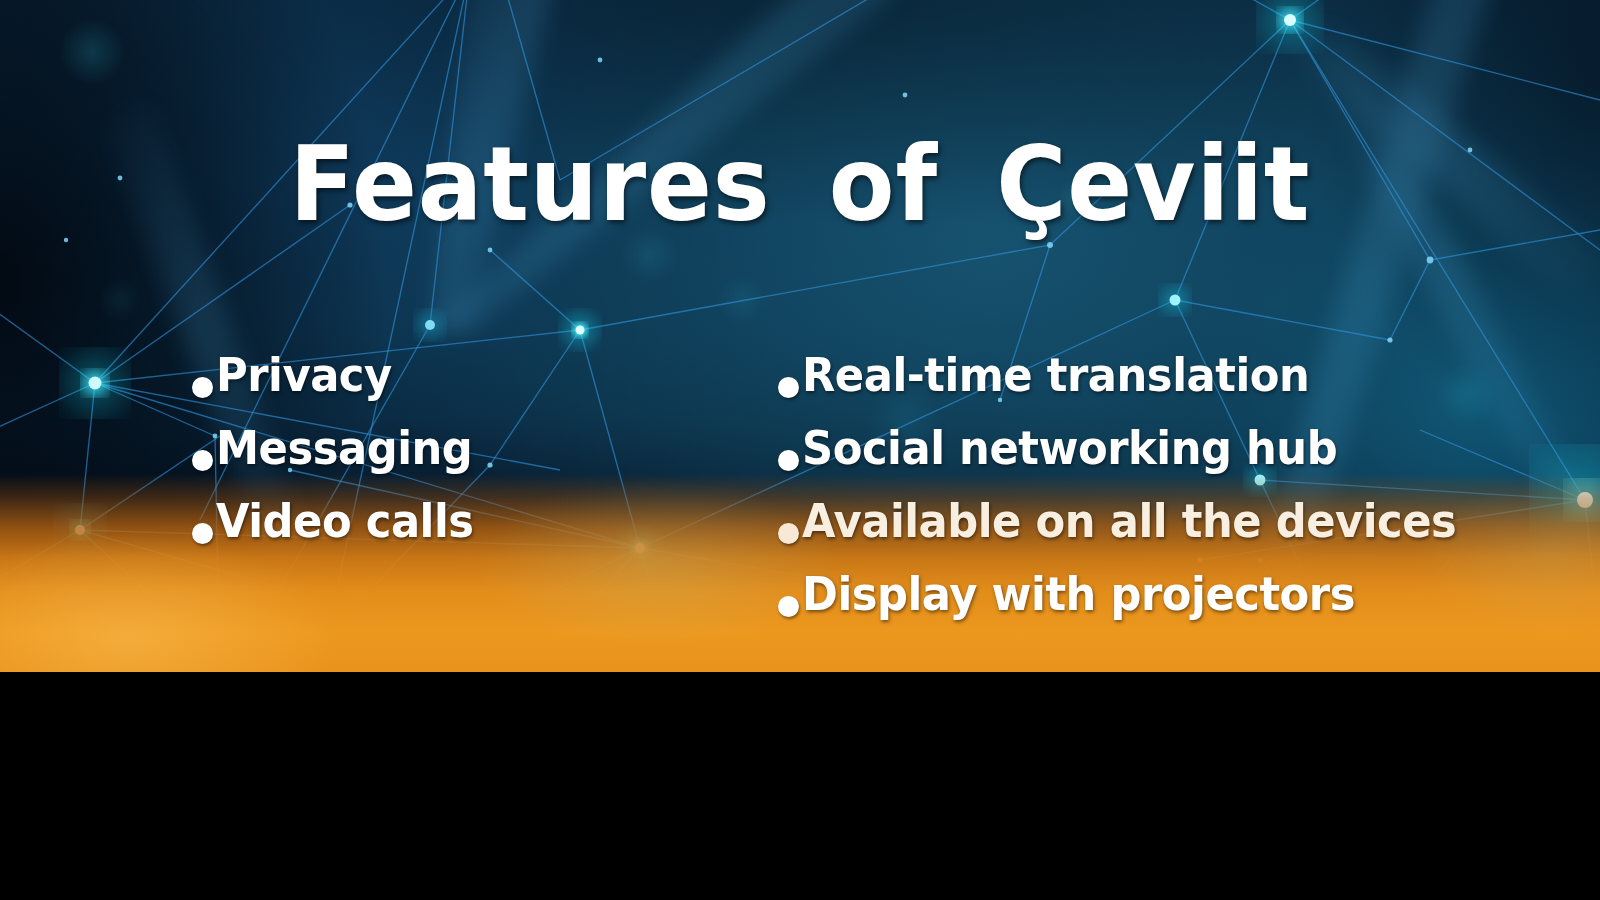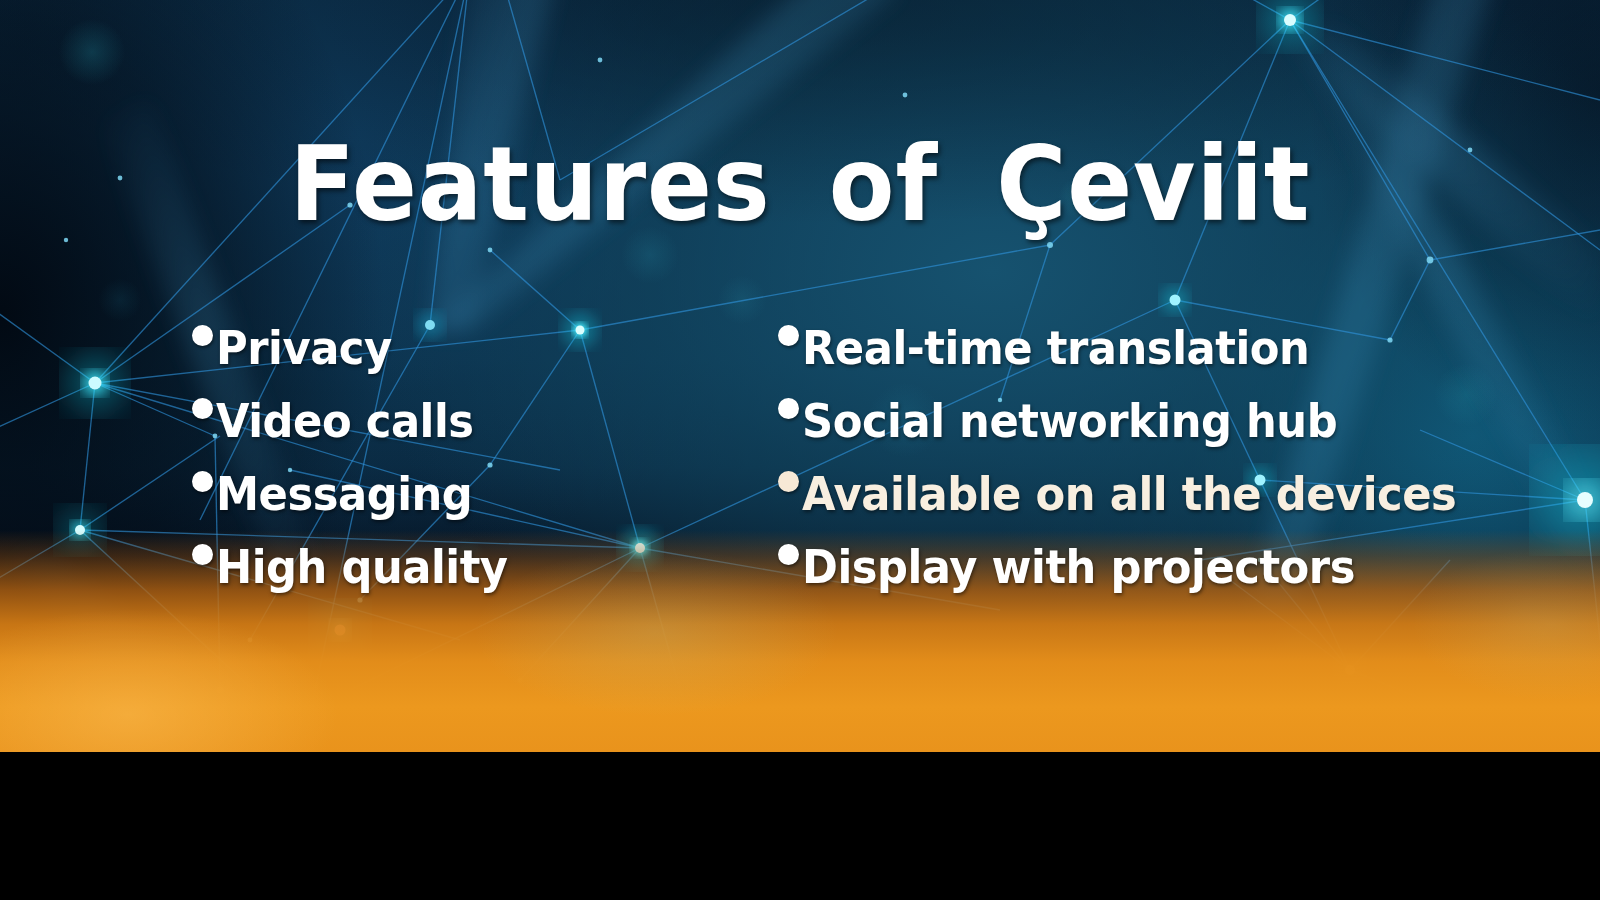--- a/index.html
+++ b/index.html
@@ -3,21 +3,21 @@
 <meta charset="utf-8">
 <style>
   html, body {
     margin: 0;
     padding: 0;
     background: #000;
   }
   #slide {
     position: relative;
     width: 1600px;
-    height: 752px;
+    height: 672px;
     overflow: hidden;
     font-family: "Liberation Sans", sans-serif;
     background: #ec4899;
   }
 
   
   .bg-layer {
     position: absolute;
     inset: 0;
     pointer-events: none;
@@ -99,21 +99,21 @@
 
   .col {
     position: absolute;
     top: 325px;
   }
   #col-left  { left: 192px; }
   #col-right { left: 778px; }
 
   .bullet-row {
     display: flex;
-    align-items: flex-start;
+    align-items: flex-end;
     height: 73px;
     white-space: nowrap;
   }
   .bullet-dot {
     flex: 0 0 auto;
     width: 21px;
     height: 21px;
     border-radius: 50%;
     background: #ffffff;
     margin-right: 3px;
@@ -354,32 +354,28 @@
 
     <div class="col" id="col-left">
 
       <div class="bullet-row">
         <span class="bullet-dot"></span>
         <span class="bullet-text">Privacy</span>
       </div>
 
       <div class="bullet-row">
         <span class="bullet-dot"></span>
+        <span class="bullet-text">Messaging</span>
+      </div>
+
+      <div class="bullet-row">
+        <span class="bullet-dot"></span>
         <span class="bullet-text">Video calls</span>
       </div>
 
-      <div class="bullet-row">
-        <span class="bullet-dot"></span>
-        <span class="bullet-text">Messaging</span>
-      </div>
-
-      <div class="bullet-row">
-        <span class="bullet-dot"></span>
-        <span class="bullet-text">High quality</span>
-      </div>
 
 
     </div>
 
     <div class="col" id="col-right">
 
       <div class="bullet-row">
         <span class="bullet-dot"></span>
         <span class="bullet-text">Real-time translation</span>
       </div>

